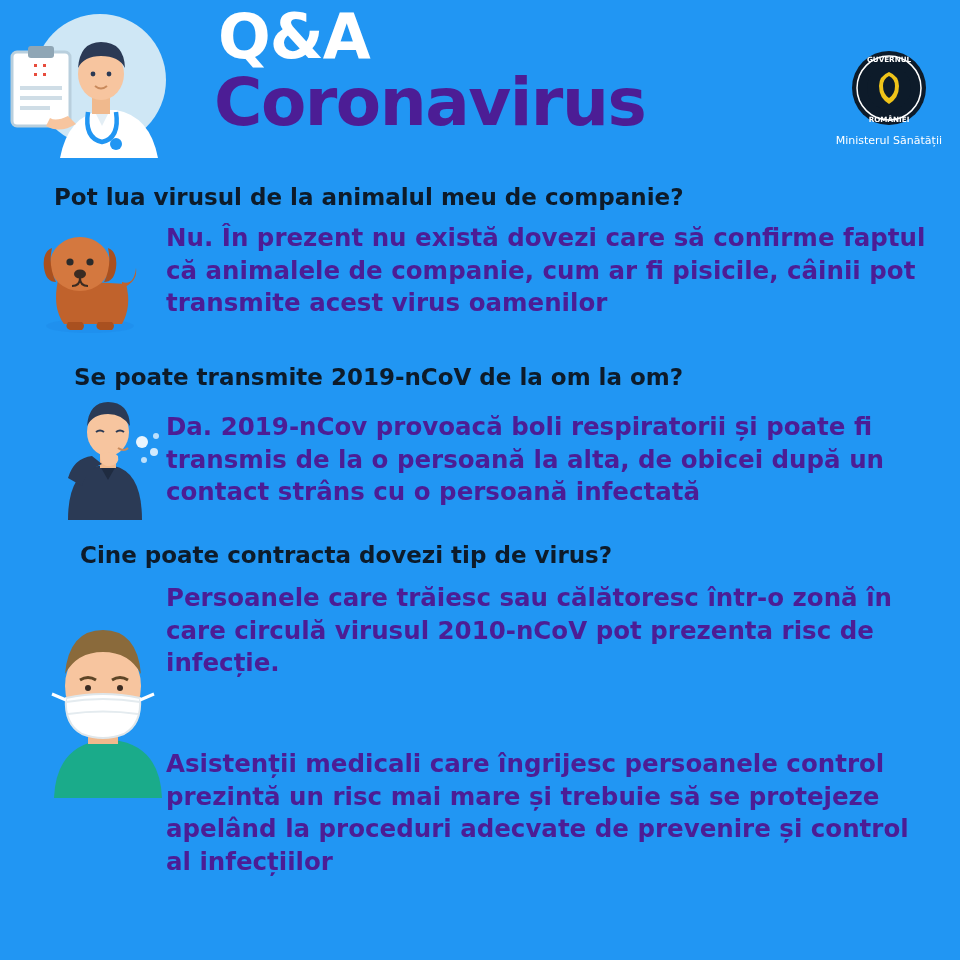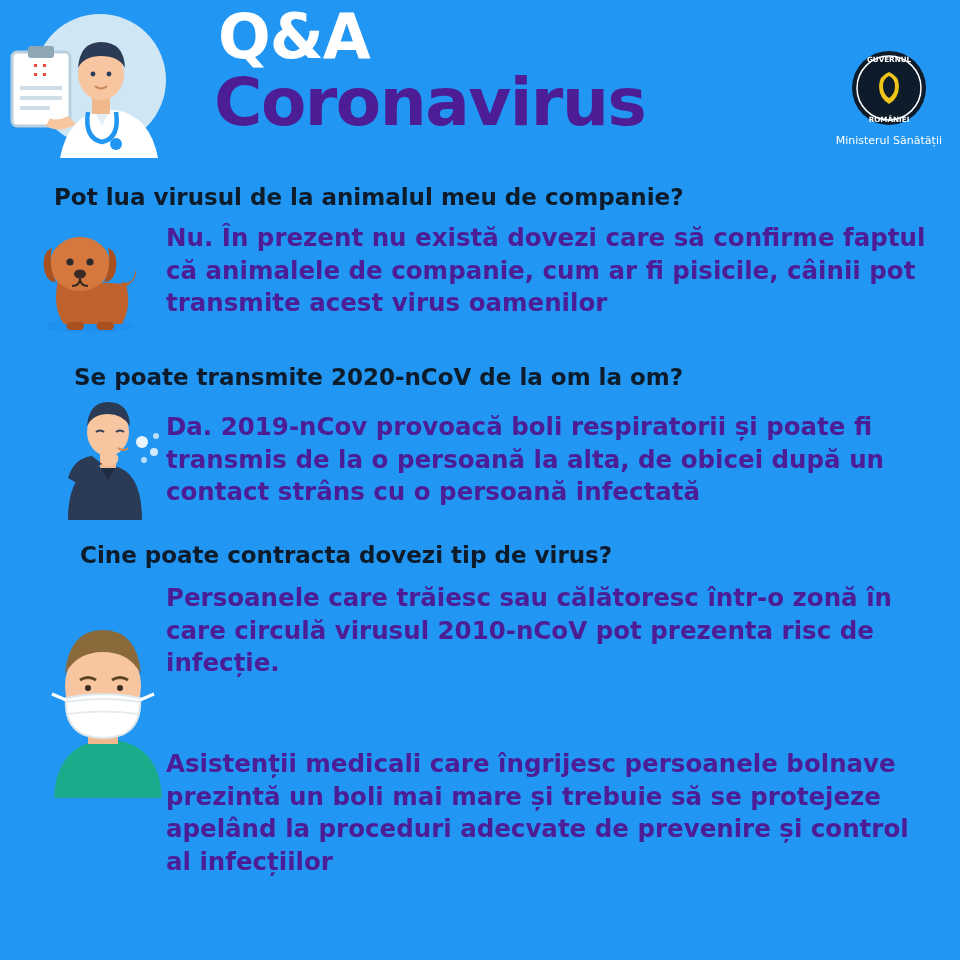--- a/index.html
+++ b/index.html
@@ -197,36 +197,36 @@
     <path d="M74 56 q6 4 10 0" stroke="#c98a5c" stroke-width="2" fill="none"></path>
 
     <path d="M24 86 q6-20 24-22 l10 8 q-16 6-20 22z" fill="#2b3a55"></path>
     <path d="M56 62 q12-4 18 2 q2 8-8 10 q-10 1-10-12z" fill="#f7c59f"></path>
 
     <circle cx="98" cy="50" r="6" fill="#ffffff" opacity="0.9"></circle>
     <circle cx="110" cy="60" r="4" fill="#ffffff" opacity="0.8"></circle>
     <circle cx="100" cy="68" r="3" fill="#ffffff" opacity="0.7"></circle>
     <circle cx="112" cy="44" r="3" fill="#ffffff" opacity="0.7"></circle>
   </svg>
-  <div class="question q2">Se poate transmite 2020-nCoV de la om la om?</div>
+  <div class="question q2">Se poate transmite 2019-nCoV de la om la om?</div>
   <div class="answer a2">Da. 2019-nCov provoacă boli respiratorii și poate fi transmis de la o persoană la alta, de obicei după un contact strâns cu o persoană infectată</div>
 
   <svg class="mask-icon" viewBox="0 0 134 196">
     <path d="M18 196 q2-52 48-58 l12 0 q46 6 48 58 z" fill="#1aab8a"></path>
     <rect x="52" y="118" width="30" height="24" fill="#f0b98d"></rect>
     <ellipse cx="67" cy="84" rx="38" ry="44" fill="#f7c59f"></ellipse>
     <path d="M29 72 q4-44 38-44 q34 0 38 44 q-12-22-38-22 q-26 0-38 22z" fill="#8a6a3b"></path>
     <path d="M44 78 q8-5 16 0" stroke="#5d4526" stroke-width="3" fill="none"></path>
     <path d="M76 78 q8-5 16 0" stroke="#5d4526" stroke-width="3" fill="none"></path>
     <circle cx="52" cy="86" r="3" fill="#3a2b22"></circle>
     <circle cx="84" cy="86" r="3" fill="#3a2b22"></circle>
 
     <path d="M30 96 q37 -8 74 0 q2 26-16 36 q-21 8-42 0 q-18-10-16-36z" fill="#ffffff" stroke="#dfe6ea" stroke-width="2"></path>
     <path d="M30 100 q37 -6 74 0" stroke="#e4ebef" stroke-width="2" fill="none"></path>
     <path d="M32 112 q35 -5 70 0" stroke="#e4ebef" stroke-width="2" fill="none"></path>
     <path d="M30 98 l-14 -6" stroke="#ffffff" stroke-width="3" fill="none"></path>
     <path d="M104 98 l14 -6" stroke="#ffffff" stroke-width="3" fill="none"></path>
   </svg>
   <div class="question q3">Cine poate contracta dovezi tip de virus?</div>
   <div class="answer a3">Persoanele care trăiesc sau călătoresc într-o zonă în care circulă virusul 2010-nCoV pot prezenta risc de infecție.</div>
-  <div class="answer a4">Asistenții medicali care îngrijesc persoanele bolnave prezintă un boli mai mare și trebuie să se protejeze apelând la proceduri adecvate de prevenire și control al infecțiilor</div>
+  <div class="answer a4">Asistenții medicali care îngrijesc persoanele control prezintă un risc mai mare și trebuie să se protejeze apelând la proceduri adecvate de prevenire și control al infecțiilor</div>
 
 </div>
 
 </body></html>

